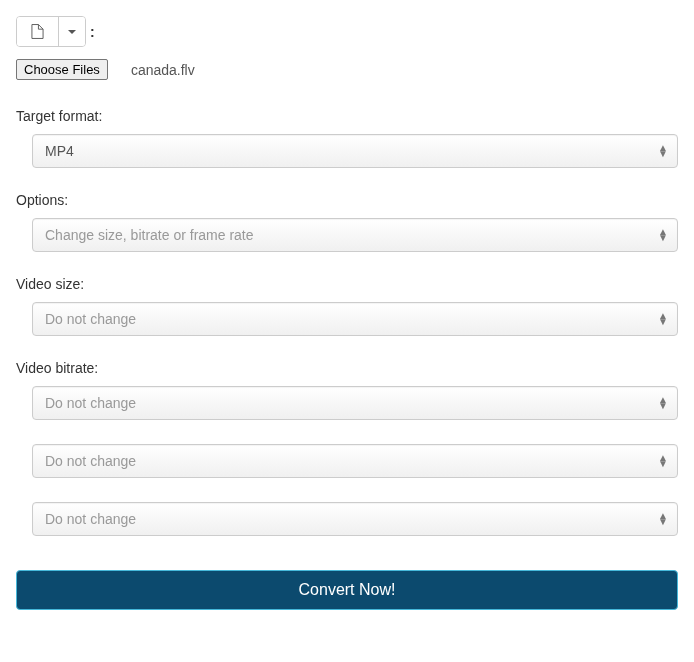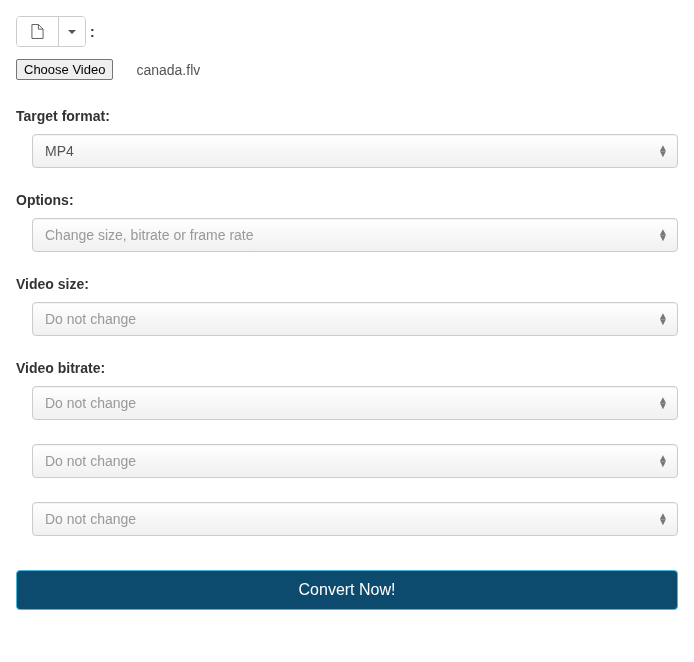--- a/index.html
+++ b/index.html
@@ -65,21 +65,21 @@
     .file-name {
       margin-left: 23px;
       color: #555;
       font-size: 14px;
     }
     .form-group {
       margin-bottom: 24px;
     }
     .form-label {
       display: block;
-      font-weight: 700;
+      font-weight: 400;
       color: #333;
       margin-bottom: 10px;
       font-size: 14px;
     }
     .select-wrap {
       position: relative;
       width: 100%;
       padding-left: 16px;
     }
     .form-select {
@@ -154,21 +154,21 @@
       </span>
     </button>
     <button class="btn caret-btn">
       <span class="caret-down"></span>
     </button>
   </div>
   <span class="colon">:</span>
 </div>
 
 <div class="file-row">
-  <button class="choose-files-btn">Choose Video</button>
+  <button class="choose-files-btn">Choose Files</button>
   <span class="file-name">canada.flv</span>
 </div>
 
 <div class="form-group">
   <label class="form-label">Target format:</label>
   <div class="select-wrap">
     <div class="form-select">
       <span>MP4</span>
     </div>
     <div class="select-caret">

